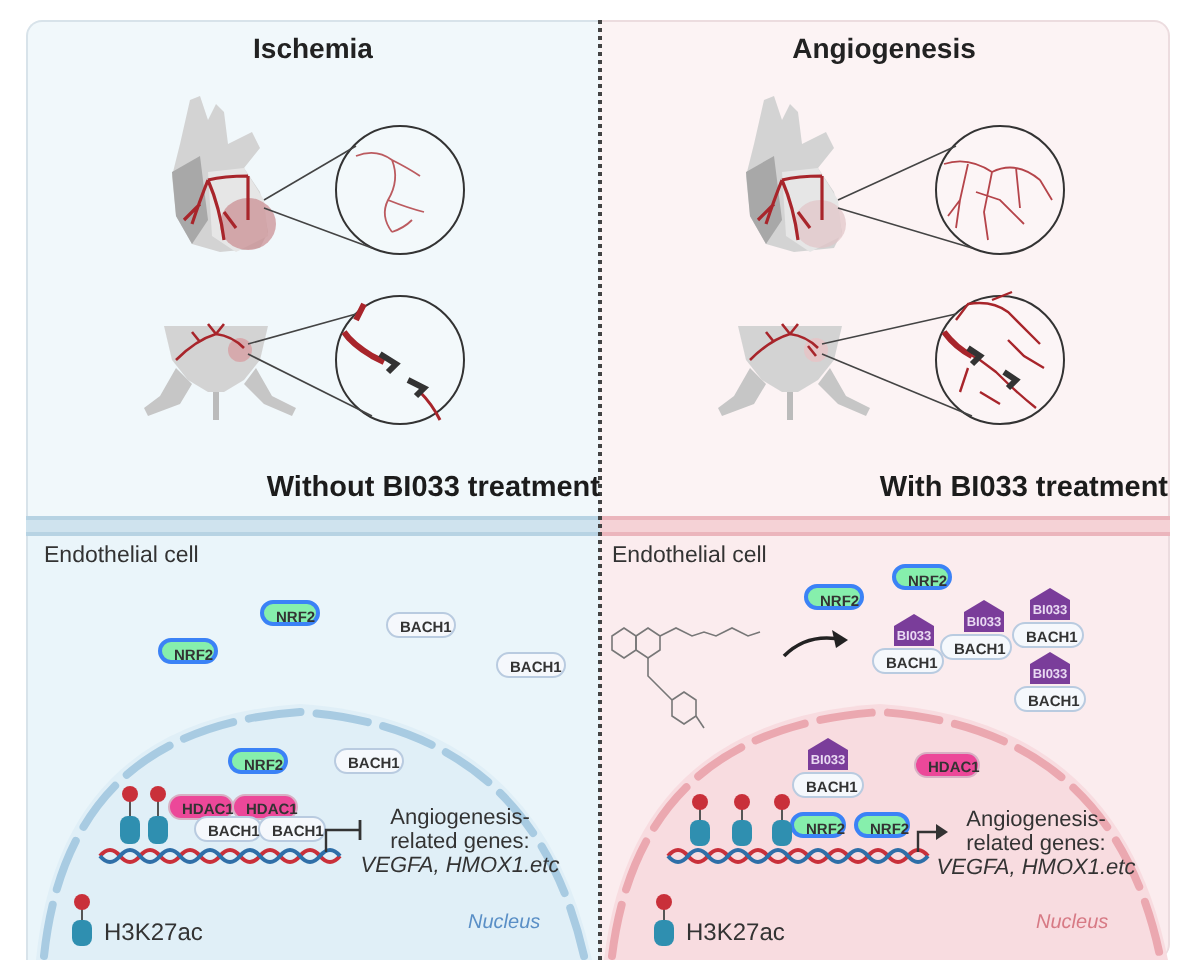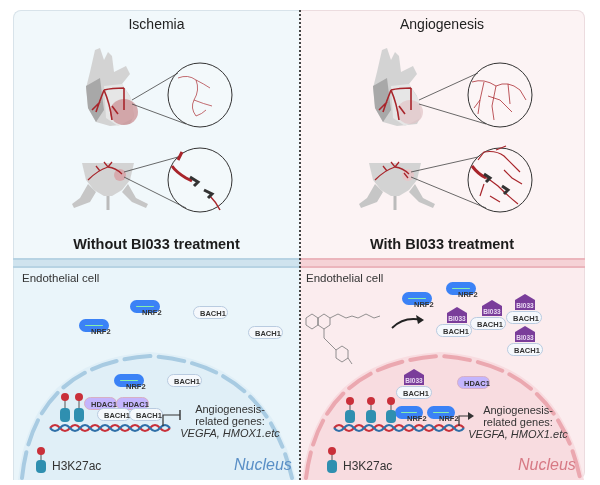--- a/index.html
+++ b/index.html
@@ -5,29 +5,29 @@
   html,body{margin:0;padding:0;background:#fff;}
   body{width:600px;height:485px;position:relative;overflow:hidden;font-family:"Liberation Sans",sans-serif;}
   .panel{position:absolute;}
   #left-top{left:13px;top:10px;width:287px;height:248px;background:#f1f8fb;border:1px solid #d8e3ea;border-right:none;border-radius:8px 0 0 0;}
   #right-top{left:300px;top:10px;width:284px;height:248px;background:#fcf3f4;border:1px solid #ecdcdf;border-left:none;border-radius:0 8px 0 0;}
   #left-bot{left:13px;top:268px;width:287px;height:212px;background:#eaf5fa;border-left:1px solid #d8e3ea;}
   #right-bot{left:300px;top:268px;width:284px;height:212px;background:#fbecee;border-right:1px solid #ecdcdf;border-radius:0 0 8px 0;}
   .band-l{position:absolute;left:13px;top:258px;width:287px;height:10px;background:#cfe3ee;border-top:2px solid #b7d3e3;border-bottom:2px solid #b7d3e3;box-sizing:border-box;}
   .band-r{position:absolute;left:300px;top:258px;width:285px;height:10px;background:#f5d2d6;border-top:2px solid #ebb5bc;border-bottom:2px solid #ebb5bc;box-sizing:border-box;}
   .divider{position:absolute;left:299px;top:10px;width:0;height:470px;border-left:2px dotted #444;}
-  .title{position:absolute;font-weight:normal;font-size:14px;color:#222;text-align:center;}
-  .subtitle{position:absolute;font-weight:bold;font-size:14.5px;color:#1c1c1c;text-align:center;}
+  .title{position:absolute;font-weight:bold;font-size:14px;color:#222;text-align:center;}
+  .subtitle{position:absolute;font-weight:bold;font-size:14.5px;color:#1c1c1c;text-align:right;}
   .cell-label{position:absolute;font-size:11.5px;color:#333;}
   .pill{position:absolute;font-size:7.5px;font-weight:bold;color:#333;border-radius:8px;padding:0 6px;height:13px;line-height:13px;text-align:center;box-sizing:border-box;}
-  .nrf2{background:#86efac;border:6px solid #3b82f6;}
+  .nrf2{background:#86efac;border:2px solid #3b82f6;}
   .bach1{background:#f5f8fc;border:1px solid #b9cbe0;}
-  .hdac1{background:#c4b5fd;border:1px solid #d8b0c4;}
+  .hdac1{background:#ec4899;border:1px solid #d8b0c4;}
   .gene-text{position:absolute;font-size:11px;color:#333;text-align:center;line-height:12px;}
-  .nucleus-label{position:absolute;font-size:16px;font-style:italic;}
+  .nucleus-label{position:absolute;font-size:10px;font-style:italic;}
   .h3k-label{position:absolute;font-size:12px;color:#333;text-align:center;}
   svg{position:absolute;overflow:visible;}
 </style>
 </head>
 <body>
 
 <div class="panel" id="left-top"></div>
 <div class="panel" id="right-top"></div>
 <div class="band-l"></div>
 <div class="band-r"></div>

